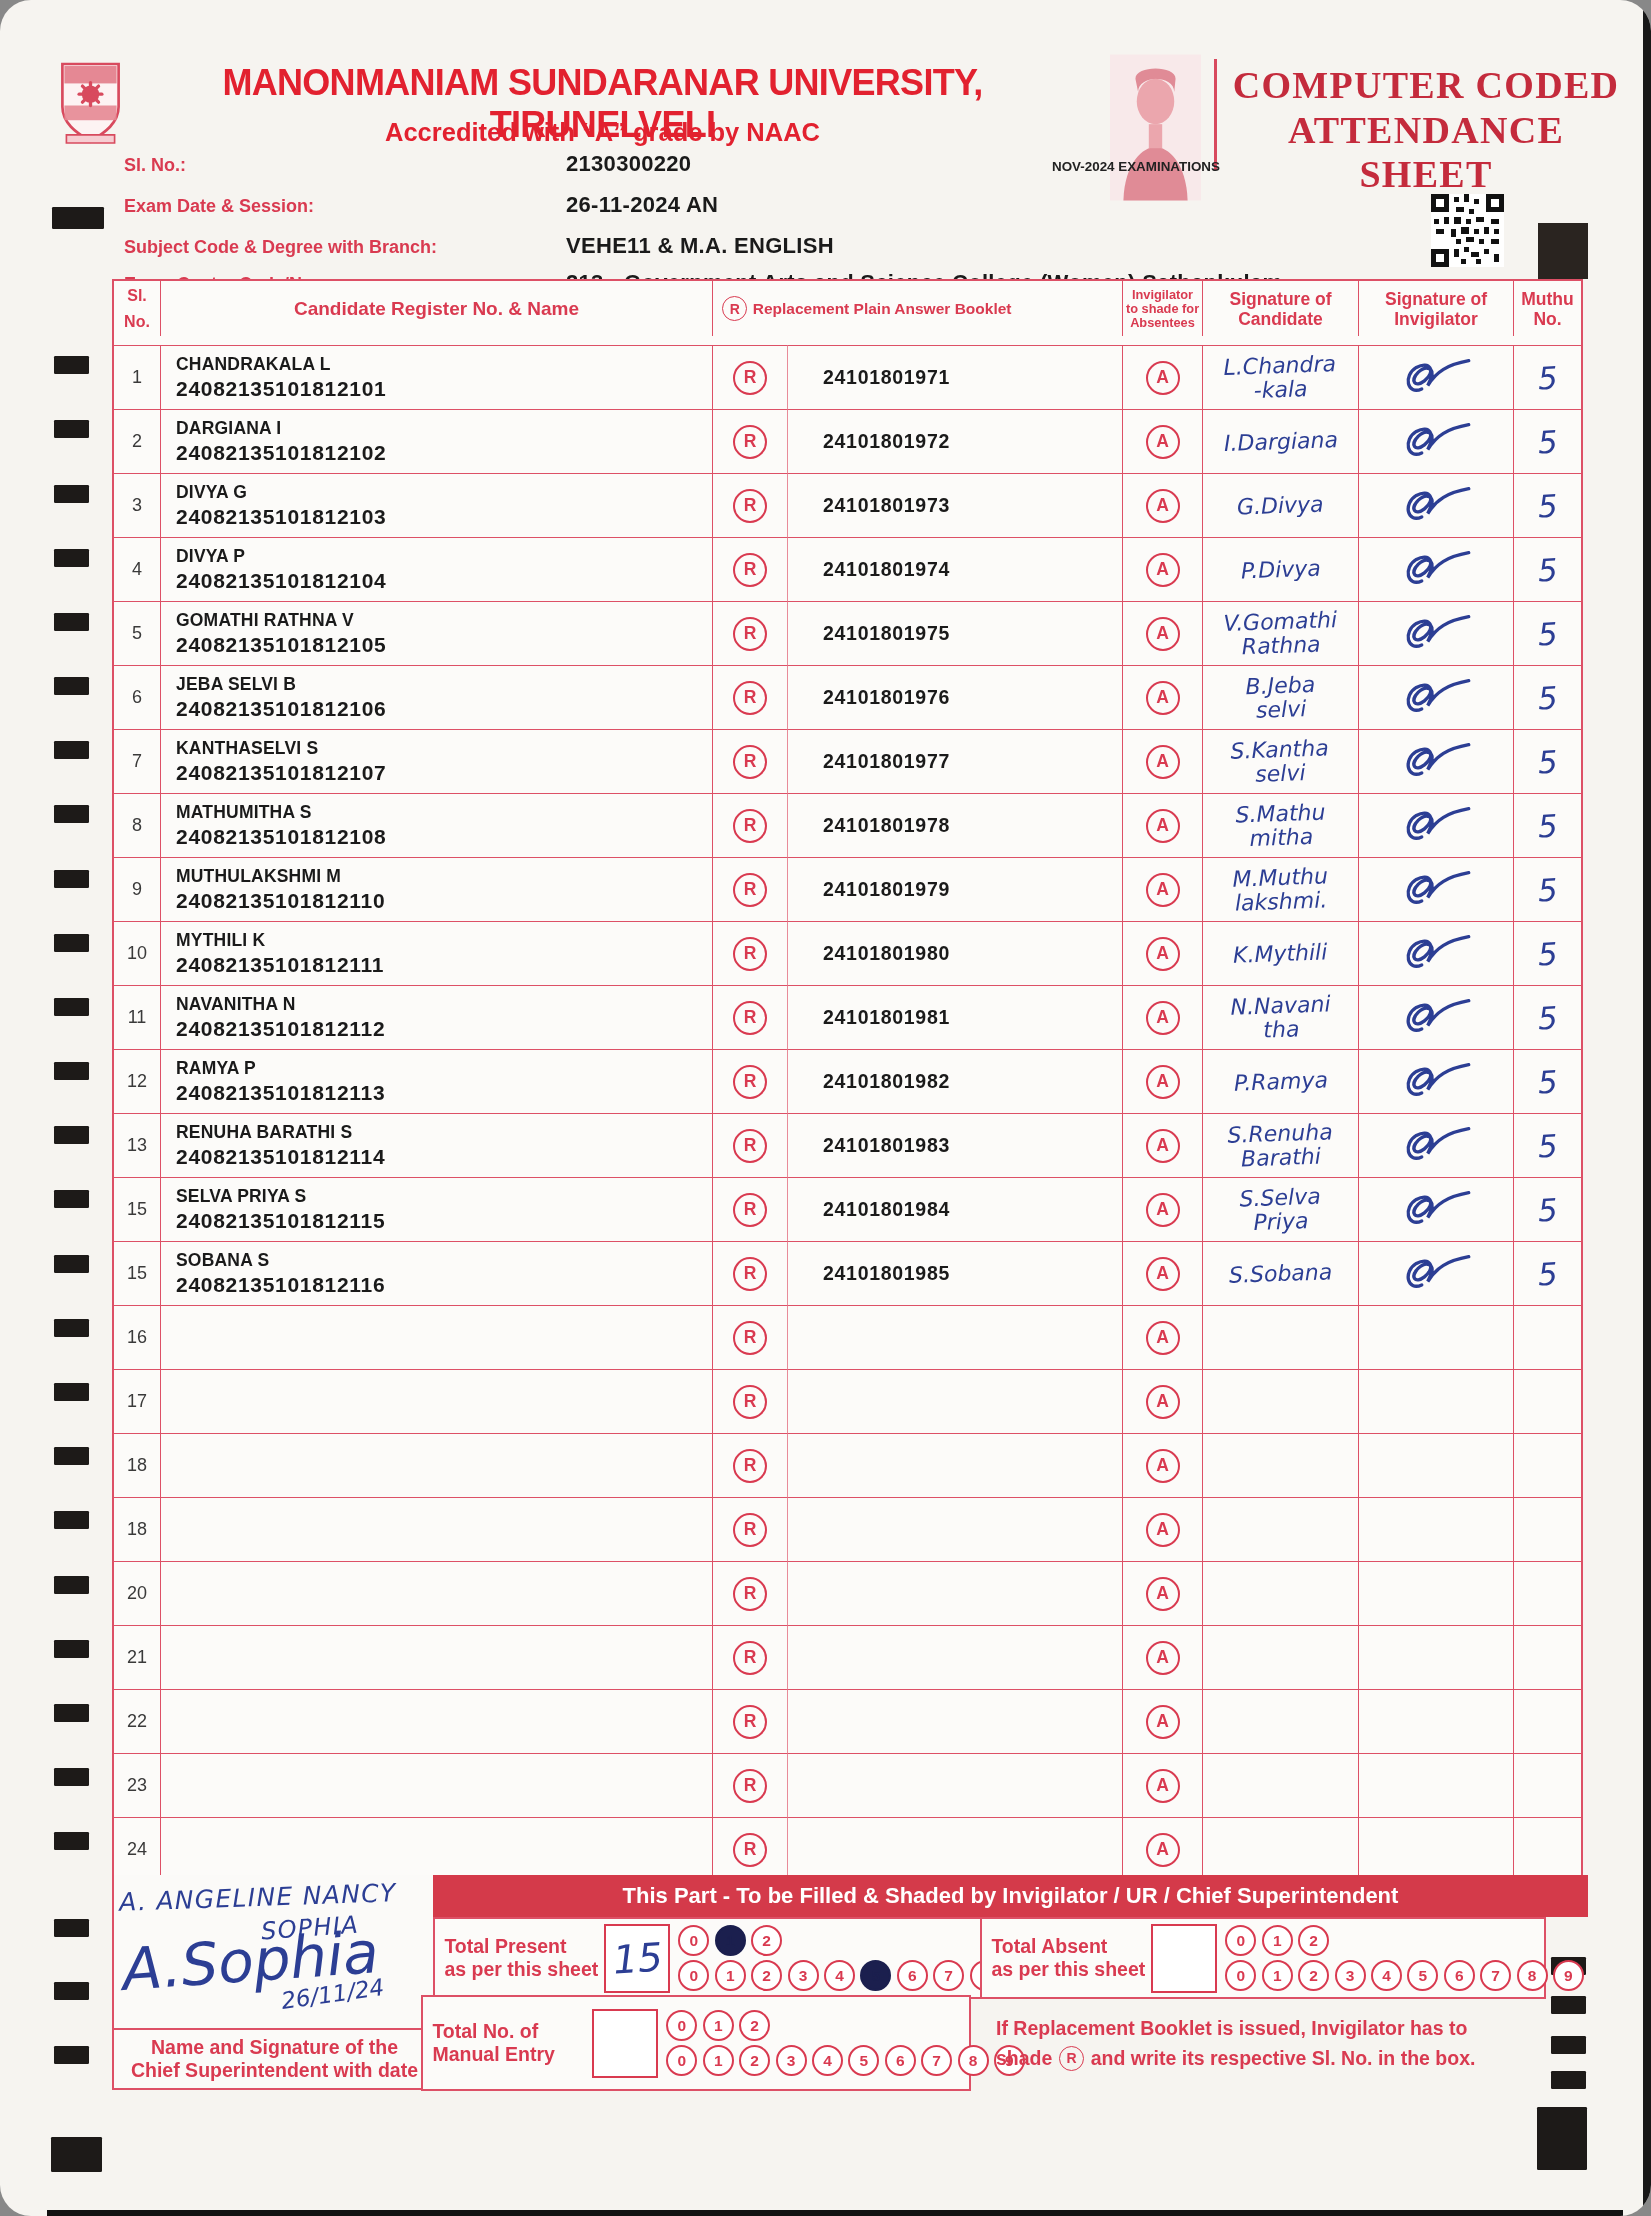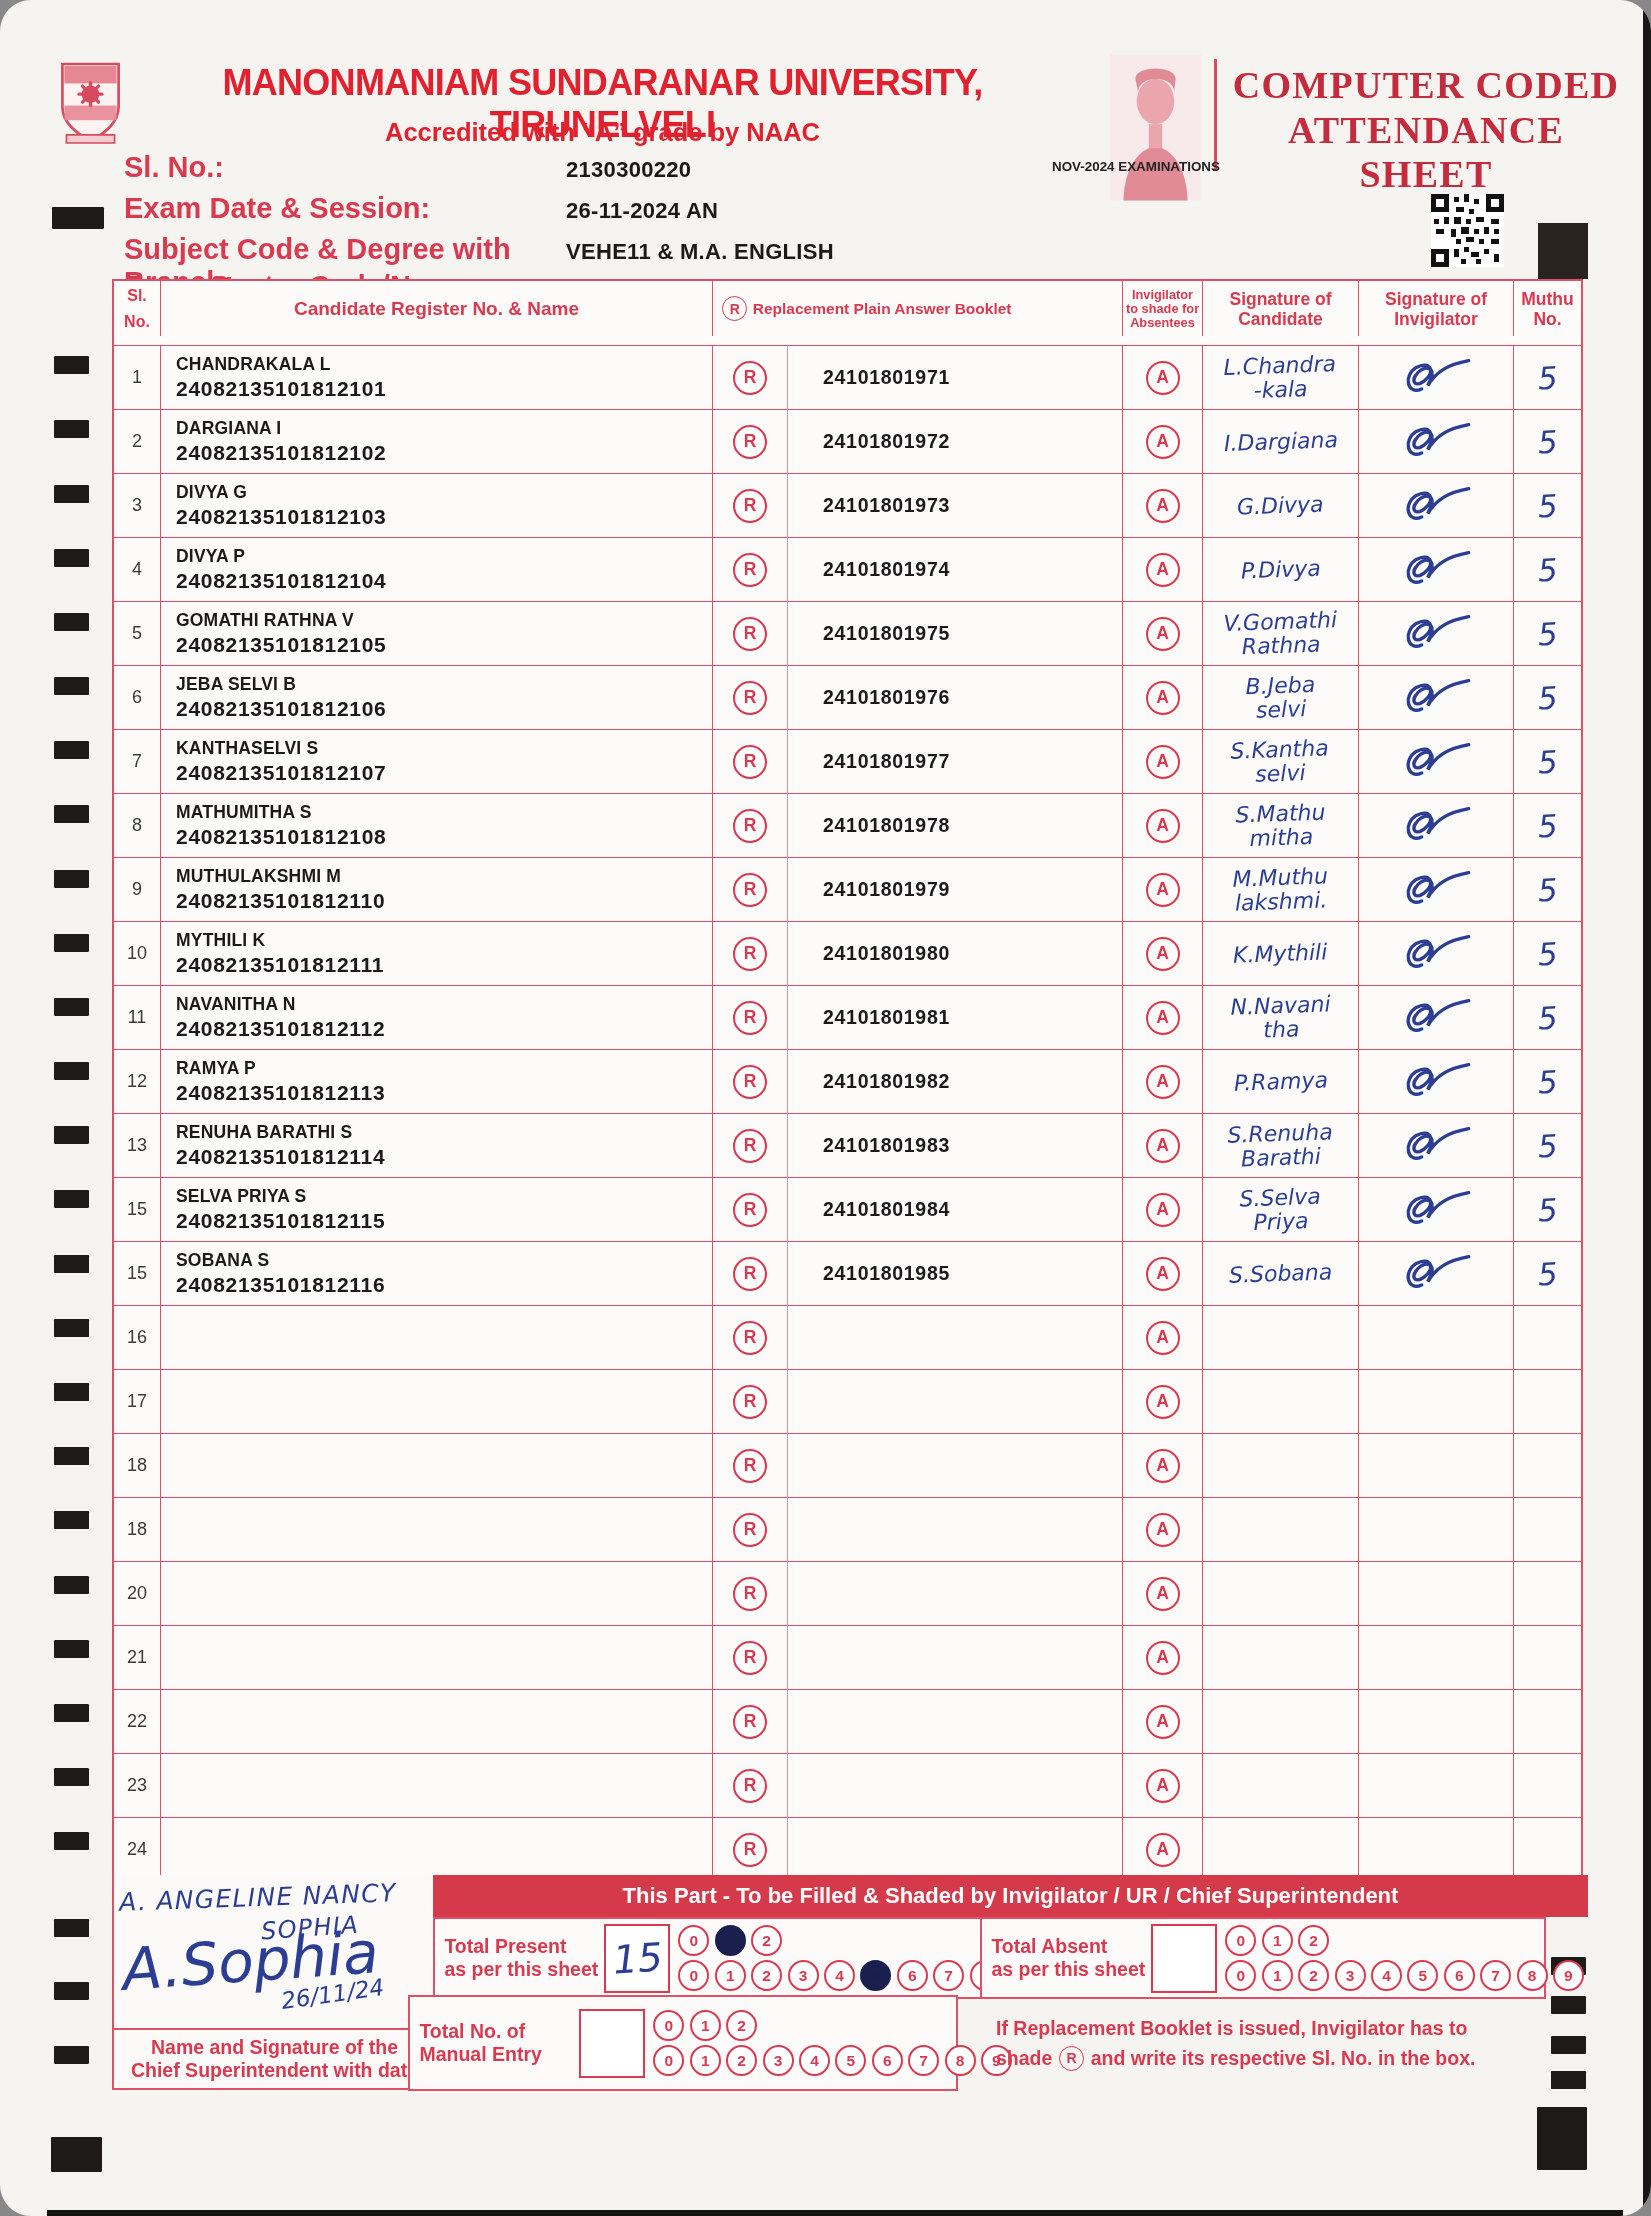--- a/index.html
+++ b/index.html
@@ -30,21 +30,21 @@
     font-size:36px;font-weight:bold;color:var(--title-red);letter-spacing:-0.7px;}
   .accredited{left:134px;top:118px;width:937px;text-align:center;
     font-size:25.5px;font-weight:bold;color:var(--title-red);}
   .head-divider{left:1214px;top:59px;width:3.4px;height:111px;background:#d84a5e;}
   .sheet-title{left:1231px;top:63px;width:390px;text-align:center;
     font-family:"Liberation Serif",serif;font-weight:bold;color:var(--serif-red);
     font-size:38px;line-height:44px;letter-spacing:1.3px;}
   .exam-season{left:1052px;top:159px;width:215px;text-align:left;
     font-size:13.4px;font-weight:bold;color:#222;}
   .meta-row{left:124px;width:1344px;display:flex;align-items:baseline;}
-  .meta-label{width:442px;font-size:29px;font-weight:bold;color:var(--red-text);flex:none;}
+  .meta-label{width:442px;font-size:18px;font-weight:bold;color:var(--red-text);flex:none;}
   .meta-value{font-size:22px;font-weight:bold;color:var(--black);letter-spacing:0.3px;}
   .qr-black-sq{left:1538px;top:223px;width:50px;height:56px;background:#2a2420;}
   
   .att-table{
     left:112px;top:279px;
     display:grid;
     grid-template-columns:47px 552px 75px 335px 80px 156px 155px 67px;
     grid-auto-rows:64px;
     border:2px solid var(--red-line);
     background:#fcfbf9;
@@ -88,21 +88,21 @@
   .hw-cell{left:112px;top:1875px;width:321px;height:153px;
     border-left:2px solid var(--red-line);border-right:2px solid var(--red-line);
     background:#fbfaf8;}
   .chief-cell{left:112px;top:2028px;width:321px;height:58px;
     border:2px solid var(--red-line);background:#fbfaf8;
     display:flex;flex-direction:column;align-items:center;justify-content:center;
     color:var(--red-text);font-weight:bold;font-size:19.5px;line-height:23px;text-align:center;}
   .box{border:2px solid var(--red-line);background:#fcfbf9;display:flex;align-items:center;}
   .present-box{left:433px;top:1917px;width:546px;height:78px;}
   .absent-box{left:980px;top:1917px;width:562px;height:78px;}
-  .manual-box{left:408px;top:1995px;width:546px;height:92px;}
+  .manual-box{left:421px;top:1995px;width:546px;height:92px;}
   .tot-label{font-size:19.5px;font-weight:bold;color:var(--red-text);line-height:23px;
     padding-left:9.4px;width:160px;flex:none;}
   .val-box{width:62px;height:65px;border:2px solid var(--red-text);flex:none;
     display:flex;align-items:center;justify-content:center;background:#fff;}
   .val-text{font-size:39px;transform:rotate(-4deg);font-style:italic;
     font-family:"DejaVu Sans",sans-serif;color:var(--ink);}
   .bubble-col{display:flex;flex-direction:column;gap:4px;margin-left:8px;}
   .bubble-row{display:flex;gap:5.4px;}
   .bubble{width:27px;height:27px;border:2px solid var(--red-text);border-radius:50%;
     display:flex;align-items:center;justify-content:center;

